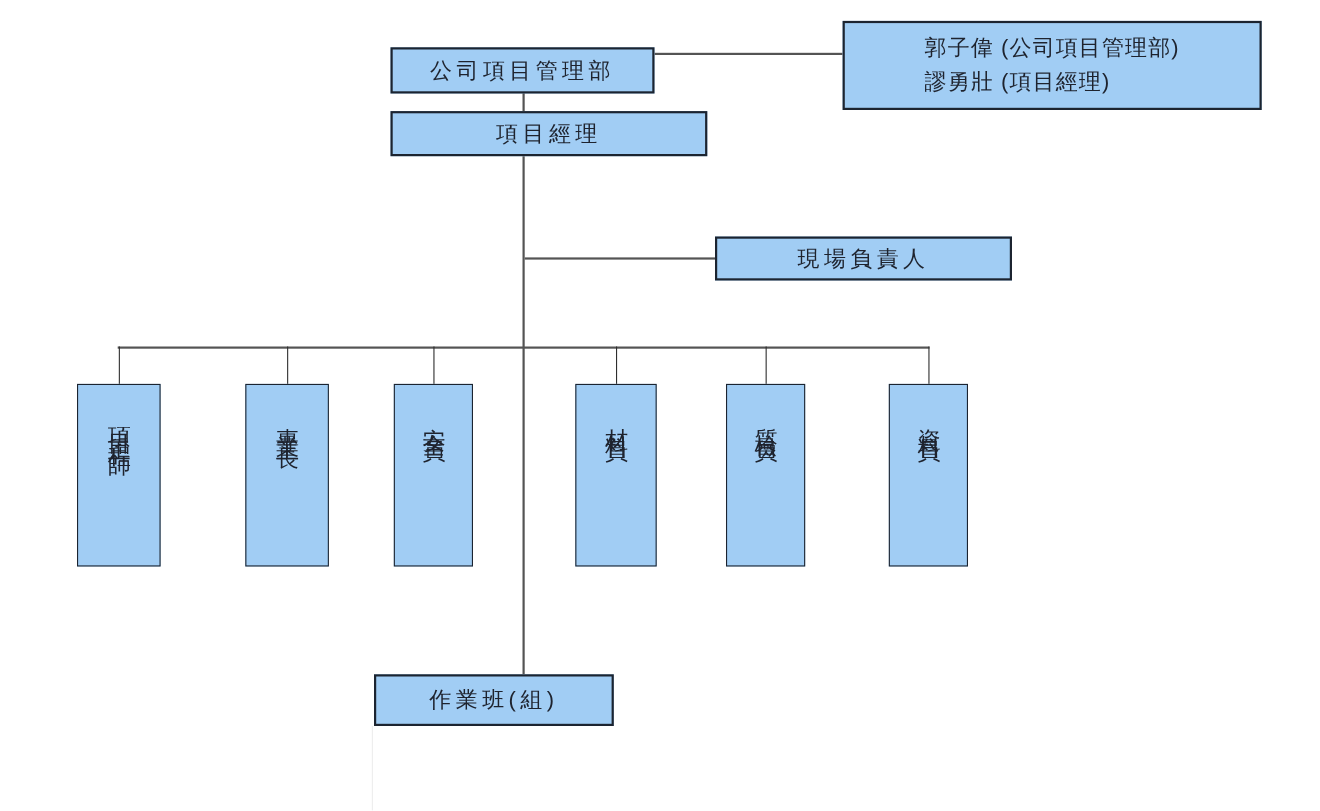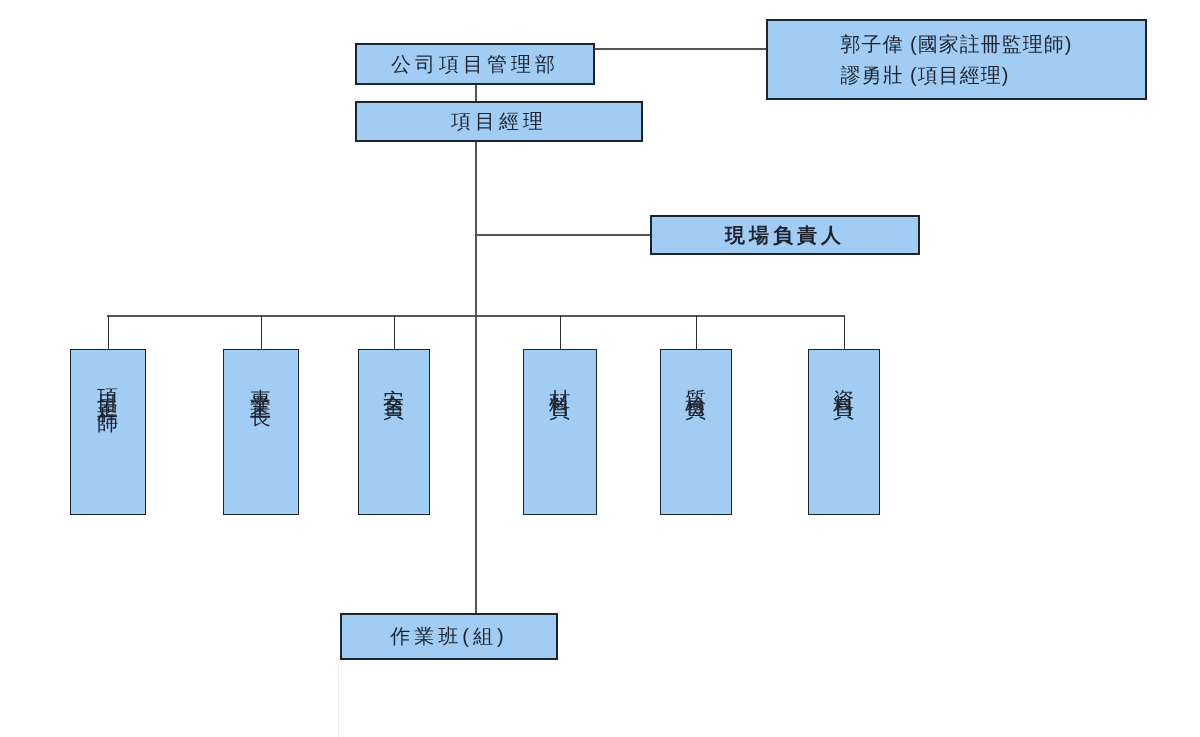--- a/index.html
+++ b/index.html
@@ -57,21 +57,21 @@
     width: 1px;
     height: 34px;
     top: 315px;
     background: var(--stub, #2e2e2e);
   }
 
   
   #box-dept     { left: 355px; top: 28px;  width: 240px; height: 42px; margin-top: 15px; }
   #box-manager  { left: 355px; top: 101px; width: 288px; height: 41px; }
   #box-advisors { left: 766px; top: 19px;  width: 381px; height: 81px; }
-  #box-site     { left: 650px; top: 215px; width: 270px; height: 40px; font-weight: bold; }
+  #box-site     { left: 650px; top: 215px; width: 270px; height: 40px; }
   #box-team     { left: 340px; top: 613px; width: 218px; height: 47px; }
   #v1 { left: 70px;  top: 349px; width: 76px; height: 166px; }
   #v2 { left: 223px; top: 349px; width: 76px; height: 166px; }
   #v3 { left: 358px; top: 349px; width: 72px; height: 166px; }
   #v4 { left: 523px; top: 349px; width: 74px; height: 166px; }
   #v5 { left: 660px; top: 349px; width: 72px; height: 166px; }
   #v6 { left: 808px; top: 349px; width: 72px; height: 166px; }
 
   
   #ln-dept-mgr { left: 475px; top: 70px;  width: 2px;   height: 31px; }
@@ -104,21 +104,21 @@
   <div class="stub" id="st5"></div>
   <div class="stub" id="st6"></div>
   <div class="line" id="ln-page"></div>
 
   <div class="node" id="box-dept">
     <span>公司項目管理部</span>
   </div>
 
   <div class="node" id="box-advisors">
     <div class="advisors-text">
-      <div>郭子偉 (國家註冊監理師)</div>
+      <div>郭子偉 (公司項目管理部)</div>
       <div>謬勇壯 (項目經理)</div>
     </div>
   </div>
 
   <div class="node" id="box-manager">
     <span>項目經理</span>
   </div>
 
   <div class="node" id="box-site">
     <span>現場負責人</span>

